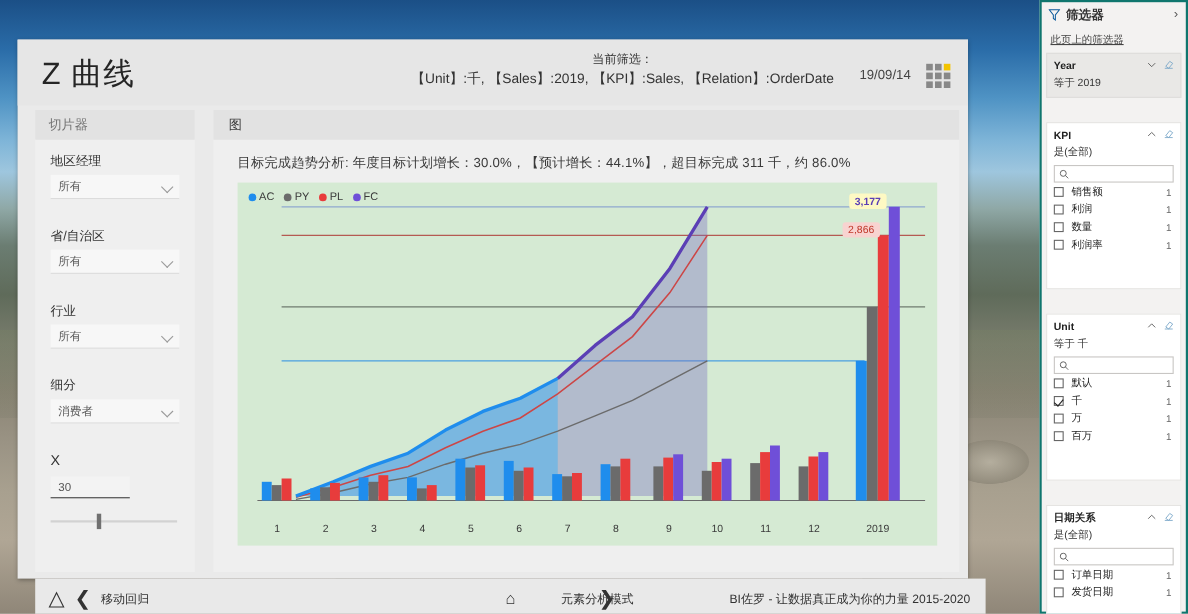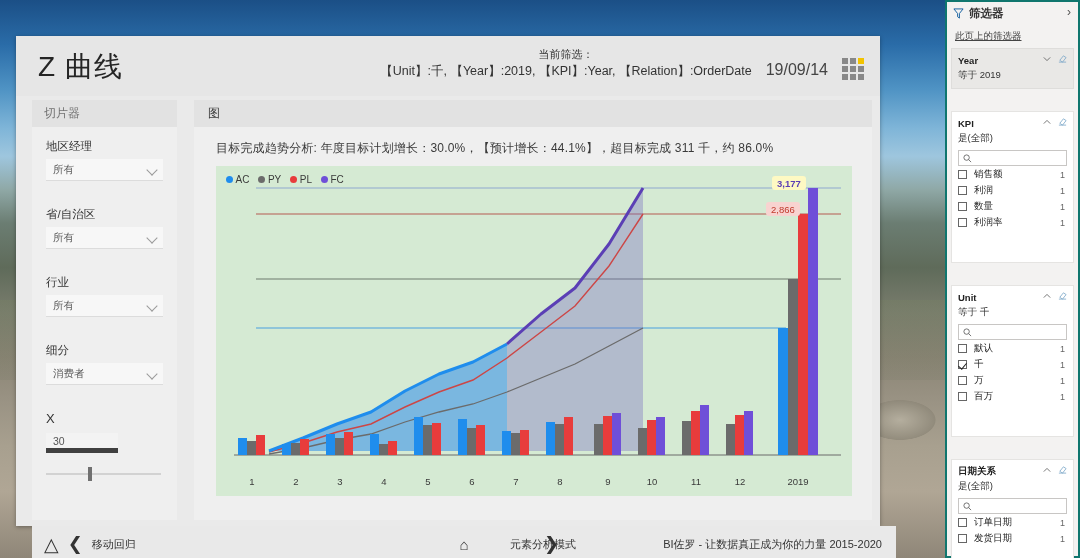--- a/index.html
+++ b/index.html
@@ -56,21 +56,21 @@
     font-weight: 400;
   }
   .filter-summary {
     position: absolute; left: 330px; top: 10px; width: 440px;
     text-align: center; color: #333;
   }
   .filter-summary .fs-line1 { font-size: 11px; line-height: 17px; }
   .filter-summary .fs-line2 { font-size: 12.5px; line-height: 17px; }
   .hdr-date {
     position: absolute; right: 52px; top: 25px;
-    font-size: 16px; color: #444;
+    font-size: 12px; color: #444;
   }
   .hdr-grid {
     position: absolute; right: 16px; top: 22px;
     width: 22px; height: 22px;
     display: grid; grid-template-columns: repeat(3, 6px);
     grid-template-rows: repeat(3, 6px); gap: 2px;
   }
   .hdr-grid i { background: #888; display: block; }
   .hdr-grid i.accent { background: #f2c300; }
 
@@ -100,21 +100,21 @@
     position: absolute; right: 7px; top: 7px;
     width: 8px; height: 8px;
     border-right: 1.3px solid #9a9a9a;
     border-bottom: 1.3px solid #9a9a9a;
     transform: rotate(45deg);
   }
   .x-group { margin-top: 5px; }
   .x-label { font-size: 13px; color: #333; margin-bottom: 7px; }
   .x-value {
     width: 72px; height: 20px; background: #f3f3f3;
-    border-bottom: 5px solid #404040;
+    border-bottom: 1px solid #404040;
     font-size: 10.5px; color: #555;
     display: flex; align-items: center; padding-left: 7px;
   }
   .x-slider {
     position: relative; margin-top: 14px; width: 115px; height: 14px;
   }
   .x-slider .track {
     position: absolute; top: 6px; left: 0; width: 115px; height: 2px;
     background: #d2d2d2;
   }
@@ -264,21 +264,21 @@
 <div class="bg-grass"></div>
 <div class="bg-rocks"></div>
 
 <div class="report">
 
   <div class="report-header">
     <div class="report-title">Z 曲线</div>
 
     <div class="filter-summary">
       <div class="fs-line1">当前筛选：</div>
-      <div class="fs-line2">【Unit】:千, 【Year】:2019, 【KPI】:Year, 【Relation】:OrderDate</div>
+      <div class="fs-line2">【Unit】:千, 【Sales】:2019, 【KPI】:Sales, 【Relation】:OrderDate</div>
     </div>
 
     <div class="hdr-date">19/09/14</div>
 
     <div class="hdr-grid">
       <i></i>
       <i></i>
       <i class="accent"></i>
       <i></i>
       <i></i>

